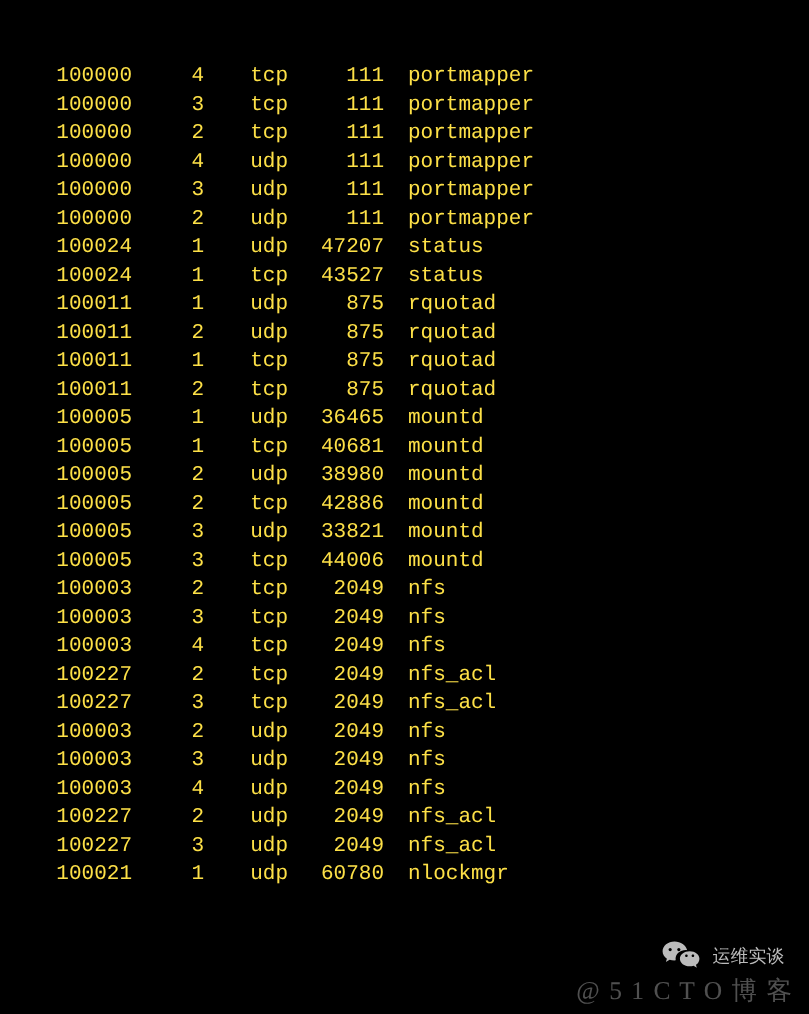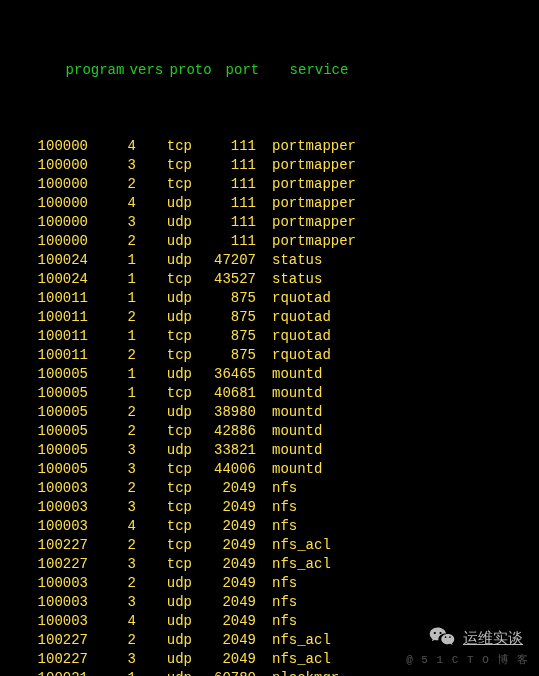--- a/index.html
+++ b/index.html
@@ -87,40 +87,36 @@
       position: relative;
     }
     .wechat-icon svg {
       width: 100%;
       height: 100%;
       fill: #dddddd;
     }
     .watermark-text {
       color: #dddddd;
       font-family: "Microsoft YaHei", sans-serif;
-      font-size: 15px;
-      text-decoration: underline;
+      font-size: 12px;
     }
     .watermark-corner {
       position: absolute;
       right: 10px;
       bottom: 6px;
       color: rgba(200, 200, 200, 0.4);
-      font-family: Liberation Mono, monospace;
-      font-size: 11px;
+      font-family: Liberation Serif, serif;
+      font-size: 17px;
       letter-spacing: 1px;
     }
   </style>
 </head>
 <body>
 
 <div class="terminal">
-  <div class="header-row">
-    <span class="h-program">program</span><span class="h-vers">vers</span><span class="h-proto">proto</span><span class="h-port">port</span><span class="h-service">service</span>
-  </div>
   <div id="rows-container"><div class="data-row"><span class="col-program">100000</span><span class="col-vers">4</span><span class="col-proto">tcp</span><span class="col-port">111</span><span class="col-service">portmapper</span></div><div class="data-row"><span class="col-program">100000</span><span class="col-vers">3</span><span class="col-proto">tcp</span><span class="col-port">111</span><span class="col-service">portmapper</span></div><div class="data-row"><span class="col-program">100000</span><span class="col-vers">2</span><span class="col-proto">tcp</span><span class="col-port">111</span><span class="col-service">portmapper</span></div><div class="data-row"><span class="col-program">100000</span><span class="col-vers">4</span><span class="col-proto">udp</span><span class="col-port">111</span><span class="col-service">portmapper</span></div><div class="data-row"><span class="col-program">100000</span><span class="col-vers">3</span><span class="col-proto">udp</span><span class="col-port">111</span><span class="col-service">portmapper</span></div><div class="data-row"><span class="col-program">100000</span><span class="col-vers">2</span><span class="col-proto">udp</span><span class="col-port">111</span><span class="col-service">portmapper</span></div><div class="data-row"><span class="col-program">100024</span><span class="col-vers">1</span><span class="col-proto">udp</span><span class="col-port">47207</span><span class="col-service">status</span></div><div class="data-row"><span class="col-program">100024</span><span class="col-vers">1</span><span class="col-proto">tcp</span><span class="col-port">43527</span><span class="col-service">status</span></div><div class="data-row"><span class="col-program">100011</span><span class="col-vers">1</span><span class="col-proto">udp</span><span class="col-port">875</span><span class="col-service">rquotad</span></div><div class="data-row"><span class="col-program">100011</span><span class="col-vers">2</span><span class="col-proto">udp</span><span class="col-port">875</span><span class="col-service">rquotad</span></div><div class="data-row"><span class="col-program">100011</span><span class="col-vers">1</span><span class="col-proto">tcp</span><span class="col-port">875</span><span class="col-service">rquotad</span></div><div class="data-row"><span class="col-program">100011</span><span class="col-vers">2</span><span class="col-proto">tcp</span><span class="col-port">875</span><span class="col-service">rquotad</span></div><div class="data-row"><span class="col-program">100005</span><span class="col-vers">1</span><span class="col-proto">udp</span><span class="col-port">36465</span><span class="col-service">mountd</span></div><div class="data-row"><span class="col-program">100005</span><span class="col-vers">1</span><span class="col-proto">tcp</span><span class="col-port">40681</span><span class="col-service">mountd</span></div><div class="data-row"><span class="col-program">100005</span><span class="col-vers">2</span><span class="col-proto">udp</span><span class="col-port">38980</span><span class="col-service">mountd</span></div><div class="data-row"><span class="col-program">100005</span><span class="col-vers">2</span><span class="col-proto">tcp</span><span class="col-port">42886</span><span class="col-service">mountd</span></div><div class="data-row"><span class="col-program">100005</span><span class="col-vers">3</span><span class="col-proto">udp</span><span class="col-port">33821</span><span class="col-service">mountd</span></div><div class="data-row"><span class="col-program">100005</span><span class="col-vers">3</span><span class="col-proto">tcp</span><span class="col-port">44006</span><span class="col-service">mountd</span></div><div class="data-row"><span class="col-program">100003</span><span class="col-vers">2</span><span class="col-proto">tcp</span><span class="col-port">2049</span><span class="col-service">nfs</span></div><div class="data-row"><span class="col-program">100003</span><span class="col-vers">3</span><span class="col-proto">tcp</span><span class="col-port">2049</span><span class="col-service">nfs</span></div><div class="data-row"><span class="col-program">100003</span><span class="col-vers">4</span><span class="col-proto">tcp</span><span class="col-port">2049</span><span class="col-service">nfs</span></div><div class="data-row"><span class="col-program">100227</span><span class="col-vers">2</span><span class="col-proto">tcp</span><span class="col-port">2049</span><span class="col-service">nfs_acl</span></div><div class="data-row"><span class="col-program">100227</span><span class="col-vers">3</span><span class="col-proto">tcp</span><span class="col-port">2049</span><span class="col-service">nfs_acl</span></div><div class="data-row"><span class="col-program">100003</span><span class="col-vers">2</span><span class="col-proto">udp</span><span class="col-port">2049</span><span class="col-service">nfs</span></div><div class="data-row"><span class="col-program">100003</span><span class="col-vers">3</span><span class="col-proto">udp</span><span class="col-port">2049</span><span class="col-service">nfs</span></div><div class="data-row"><span class="col-program">100003</span><span class="col-vers">4</span><span class="col-proto">udp</span><span class="col-port">2049</span><span class="col-service">nfs</span></div><div class="data-row"><span class="col-program">100227</span><span class="col-vers">2</span><span class="col-proto">udp</span><span class="col-port">2049</span><span class="col-service">nfs_acl</span></div><div class="data-row"><span class="col-program">100227</span><span class="col-vers">3</span><span class="col-proto">udp</span><span class="col-port">2049</span><span class="col-service">nfs_acl</span></div><div class="data-row"><span class="col-program">100021</span><span class="col-vers">1</span><span class="col-proto">udp</span><span class="col-port">60780</span><span class="col-service">nlockmgr</span></div></div>
 </div>
 
 <div class="watermark-chat">
   <span class="wechat-icon">
     <svg viewBox="0 0 36 30">
       <path d="M12 2C6 2 1 6 1 11c0 2.8 1.6 5.3 4 7l-1 3 3.5-2c1.4.4 2.9.6 4.5.6.4 0 .8 0 1.2-.1-.1-.5-.2-1-.2-1.5 0-4.4 4.3-8 9.5-8 .4 0 .8 0 1.2.1C22.6 5.5 17.8 2 12 2zm-4 6c.8 0 1.5.7 1.5 1.5S8.8 11 8 11s-1.5-.7-1.5-1.5S7.2 8 8 8zm8 0c.8 0 1.5.7 1.5 1.5S16.8 11 16 11s-1.5-.7-1.5-1.5S15.2 8 16 8z"></path>
       <path d="M35 18c0-4-4-7-9-7s-9 3-9 7 4 7 9 7c1.3 0 2.5-.2 3.6-.5l3 1.7-.8-2.6c2-1.3 3.2-3.3 3.2-5.6zm-12-1.5c-.7 0-1.2-.5-1.2-1.2s.5-1.2 1.2-1.2 1.2.5 1.2 1.2-.5 1.2-1.2 1.2zm6 0c-.7 0-1.2-.5-1.2-1.2s.5-1.2 1.2-1.2 1.2.5 1.2 1.2-.5 1.2-1.2 1.2z"></path>
     </svg>
   </span>

